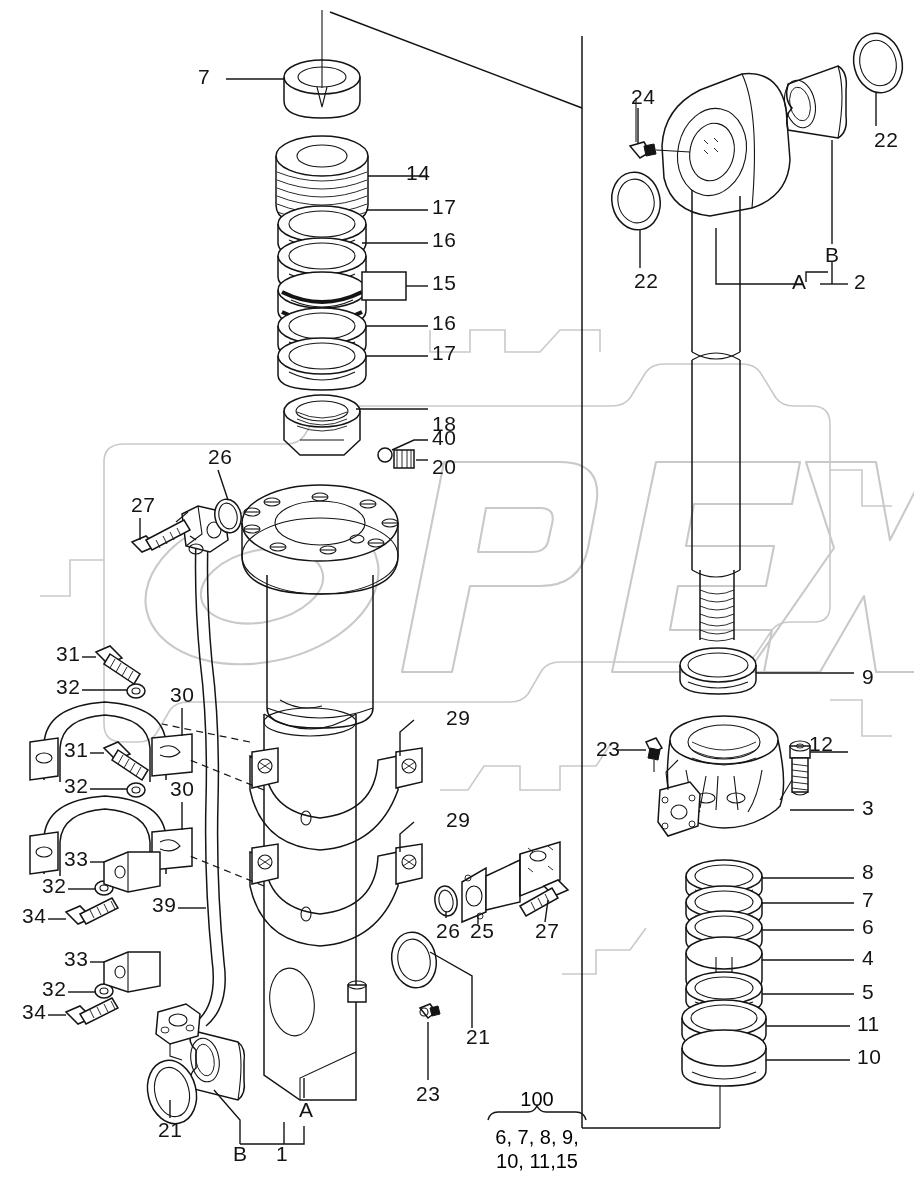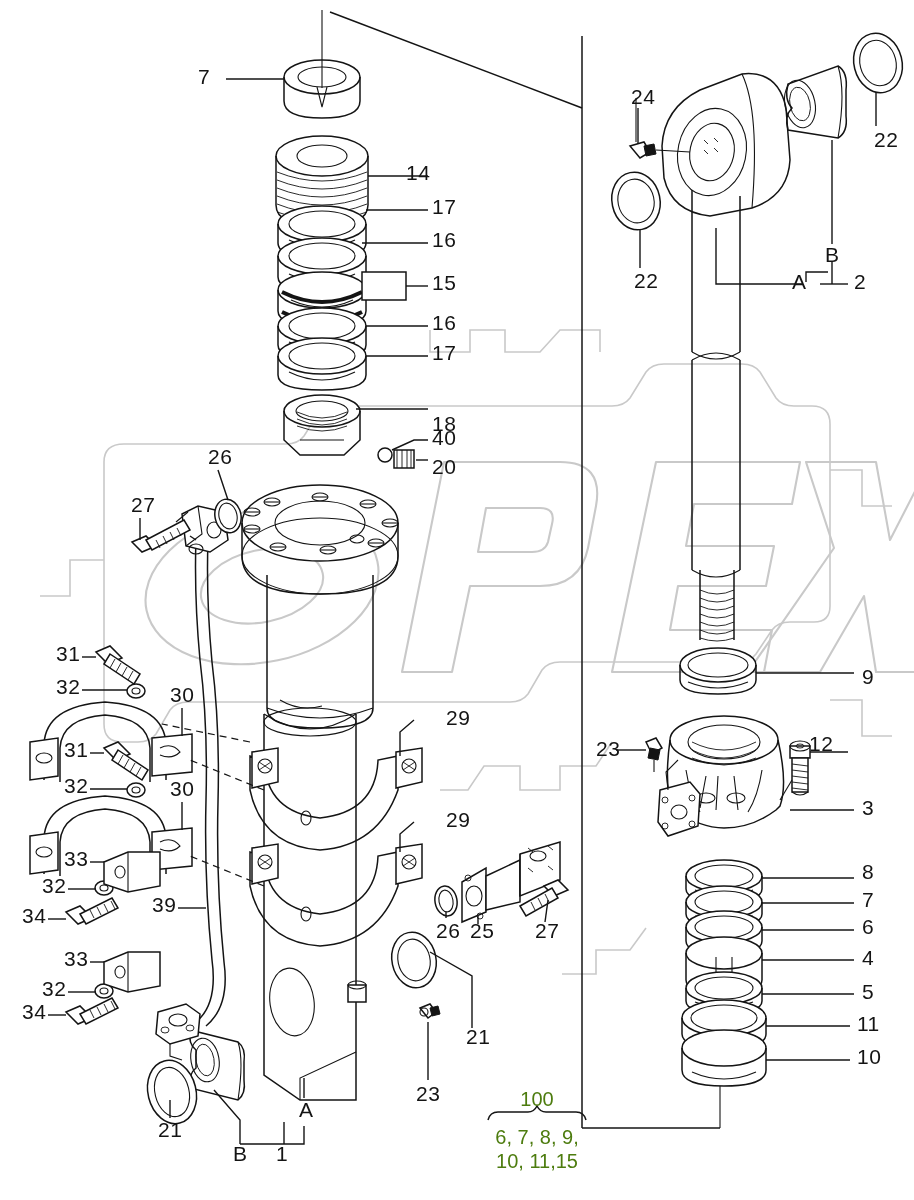--- a/index.html
+++ b/index.html
@@ -24,21 +24,21 @@
     letter-spacing:0.5px;
     white-space:nowrap;
     line-height:1;
     font-weight:400;
   }
   .legend-box{
     position:absolute;
     text-align:center;
     font-family:"Liberation Sans", sans-serif;
     font-size:20px;
-    color:#4d7c0f;
+    color:#000000;
     line-height:1.18;
     white-space:nowrap;
   }
 </style>
 </head>
 <body>
 
 <div id="sheet">
 
   <svg width="914" height="1200" aria-hidden="true">

